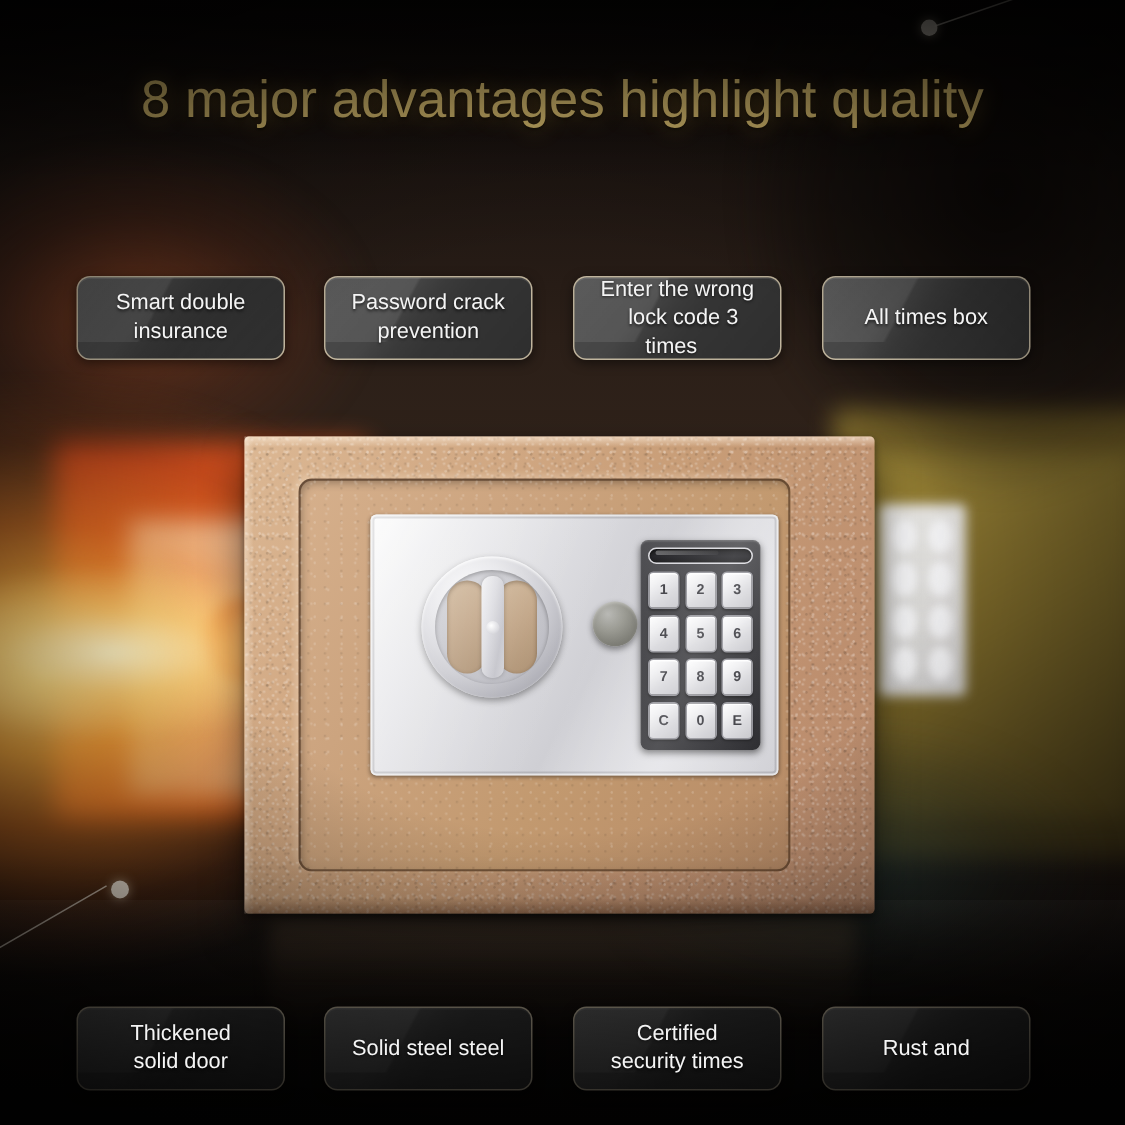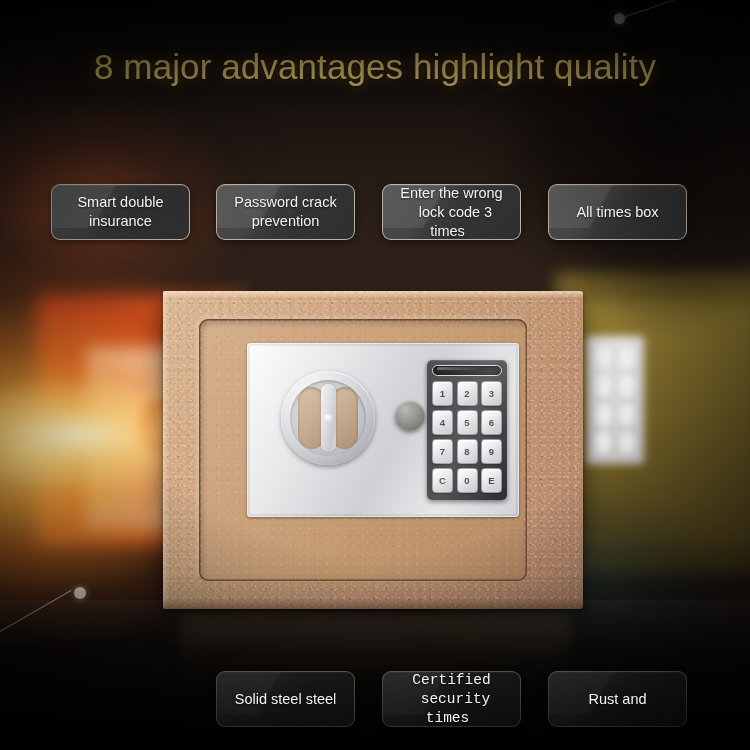--- a/index.html
+++ b/index.html
@@ -391,28 +391,34 @@
               <div class="key">0</div>
               <div class="key">E</div>
             </div>
           </div>
 
         </div>
       </div>
     </div>
   </div>
 
+  <div class="pill" style="left:51px;top:671px;width:139px;height:56px;">
+    <span>
+      <span>Thickened</span><br>
+      <span>solid door</span>
+    </span>
+  </div>
 
   <div class="pill" style="left:216px;top:671px;width:139px;height:56px;">
     <span>
       <span>Solid steel steel</span>
     </span>
   </div>
 
-  <div class="pill" style="left:382px;top:671px;width:139px;height:56px;font-family:Liberation Mono, monospace;">
+  <div class="pill" style="left:382px;top:671px;width:139px;height:56px;">
     <span>
       <span>Certified</span><br>
       <span>security times</span>
     </span>
   </div>
 
   <div class="pill" style="left:548px;top:671px;width:139px;height:56px;text-align:center;">
     <span>
       <span>Rust and</span><br>
     </span>

